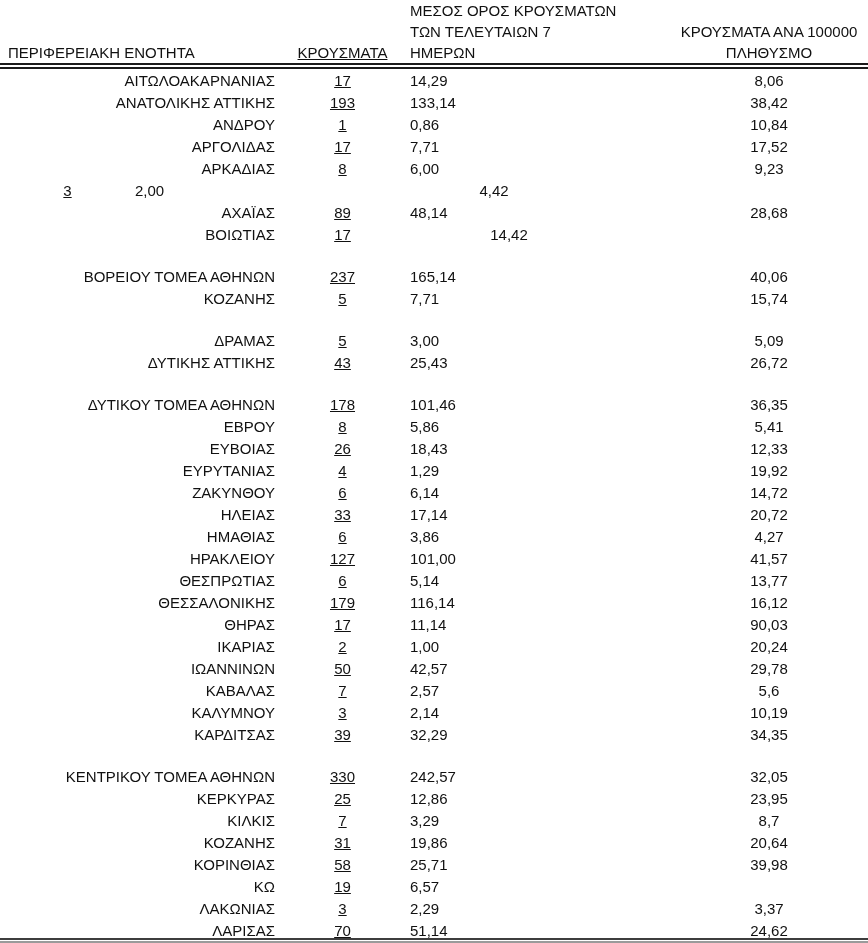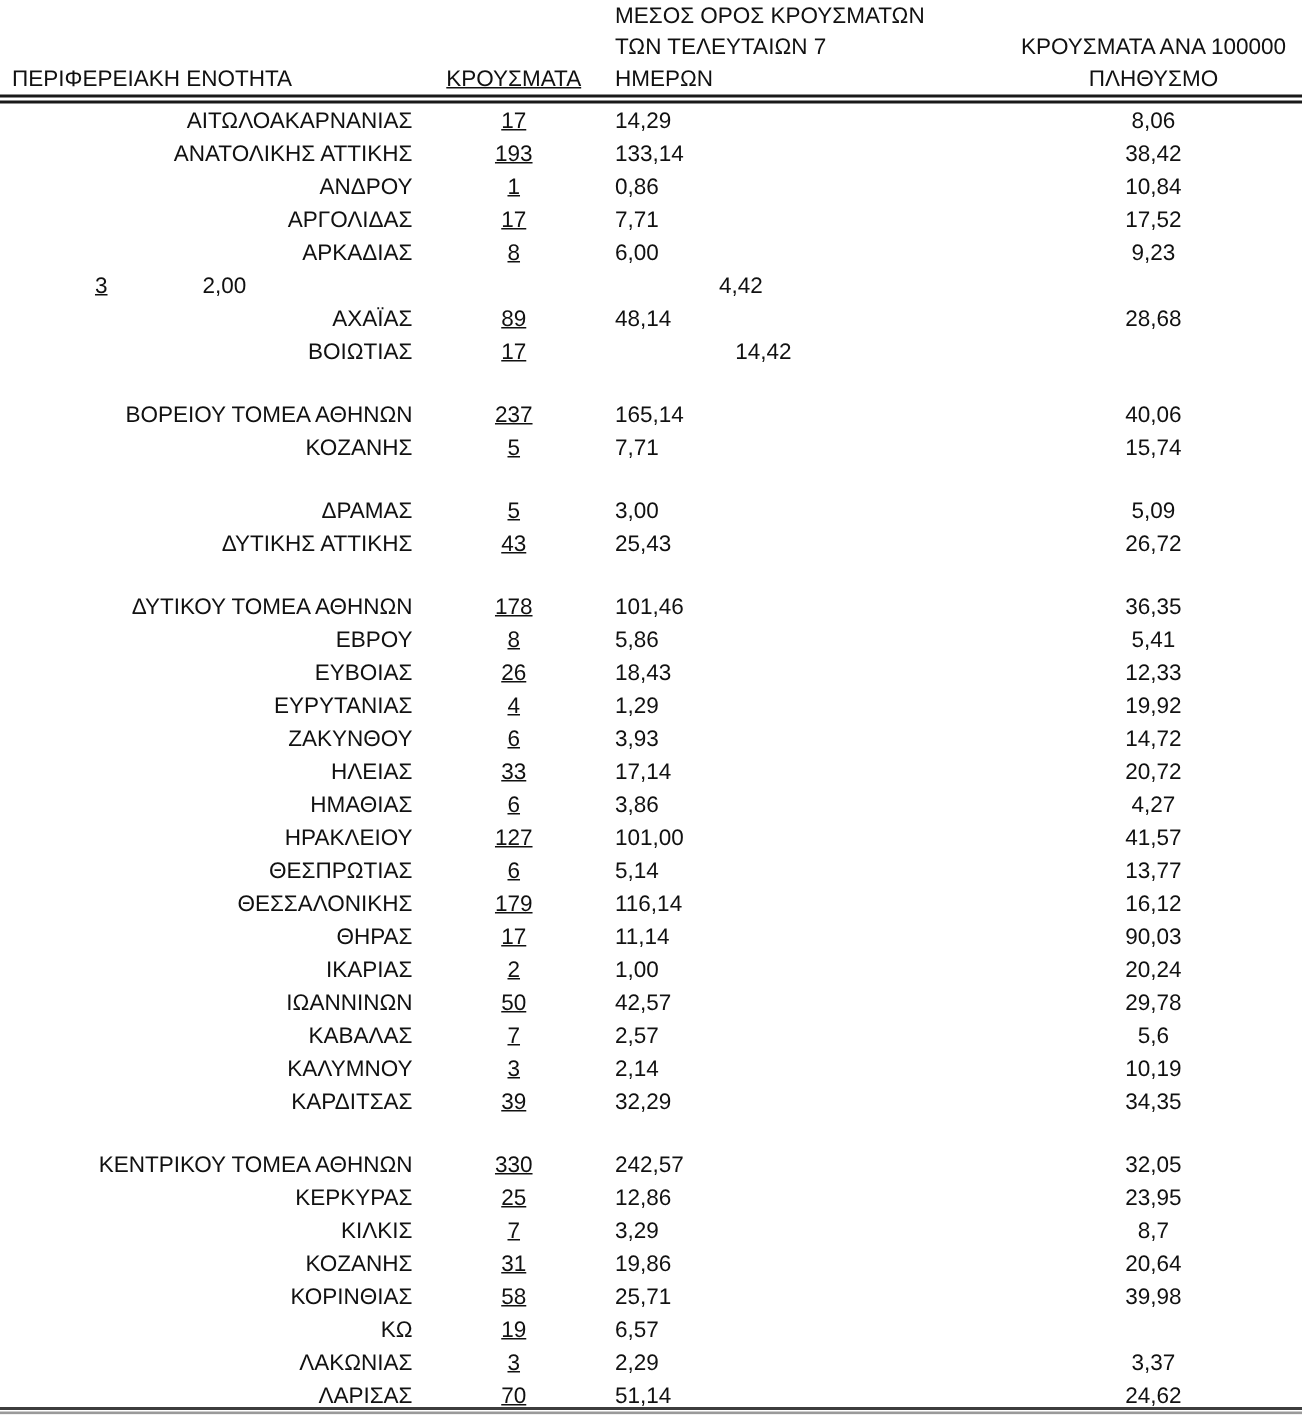--- a/index.html
+++ b/index.html
@@ -152,21 +152,21 @@
       </div>
       <div class="row">
         <div class="cell c1">ΕΥΡΥΤΑΝΙΑΣ</div>
         <div class="cell c2">4</div>
         <div class="cell c3">1,29</div>
         <div class="cell c4">19,92</div>
       </div>
       <div class="row">
         <div class="cell c1">ΖΑΚΥΝΘΟΥ</div>
         <div class="cell c2">6</div>
-        <div class="cell c3">3,93</div>
+        <div class="cell c3">6,14</div>
         <div class="cell c4">14,72</div>
       </div>
       <div class="row">
         <div class="cell c1">ΗΛΕΙΑΣ</div>
         <div class="cell c2">33</div>
         <div class="cell c3">17,14</div>
         <div class="cell c4">20,72</div>
       </div>
       <div class="row">
         <div class="cell c1">ΗΜΑΘΙΑΣ</div>

